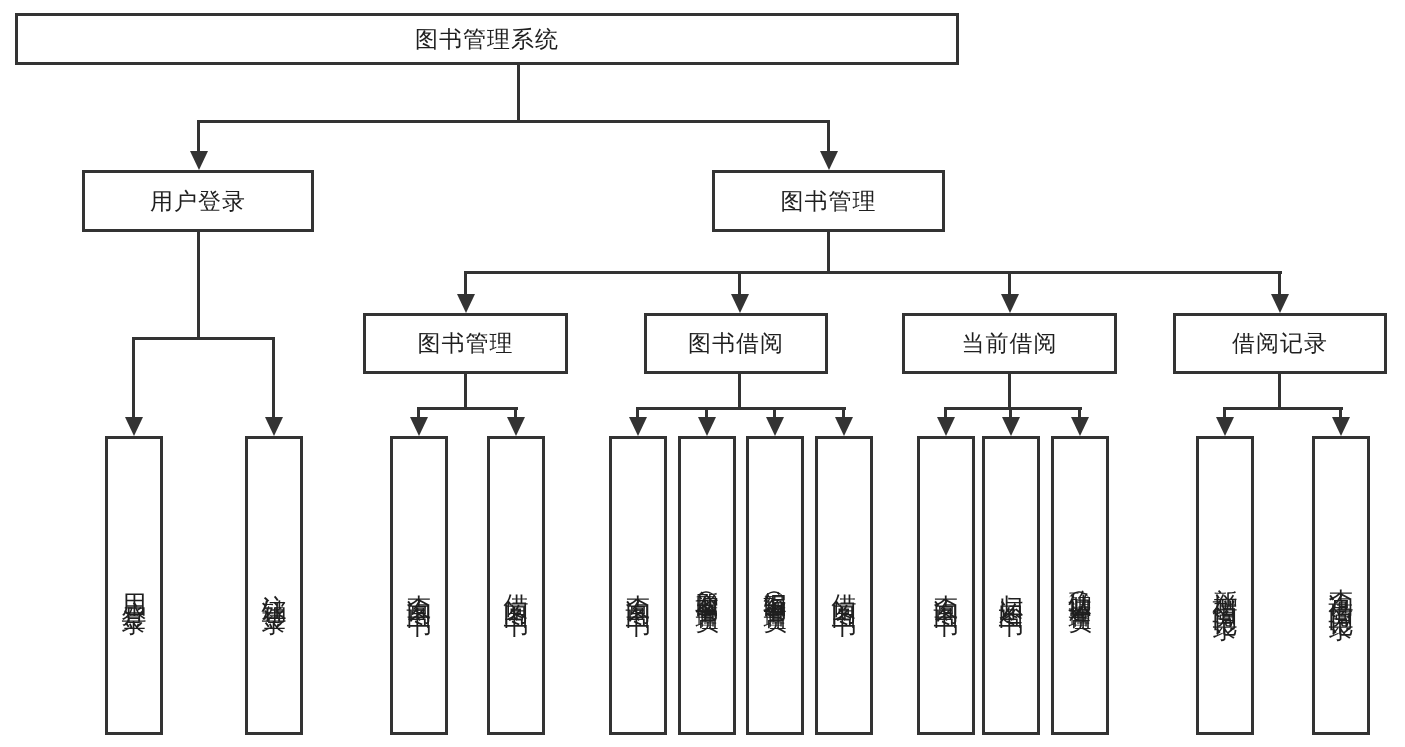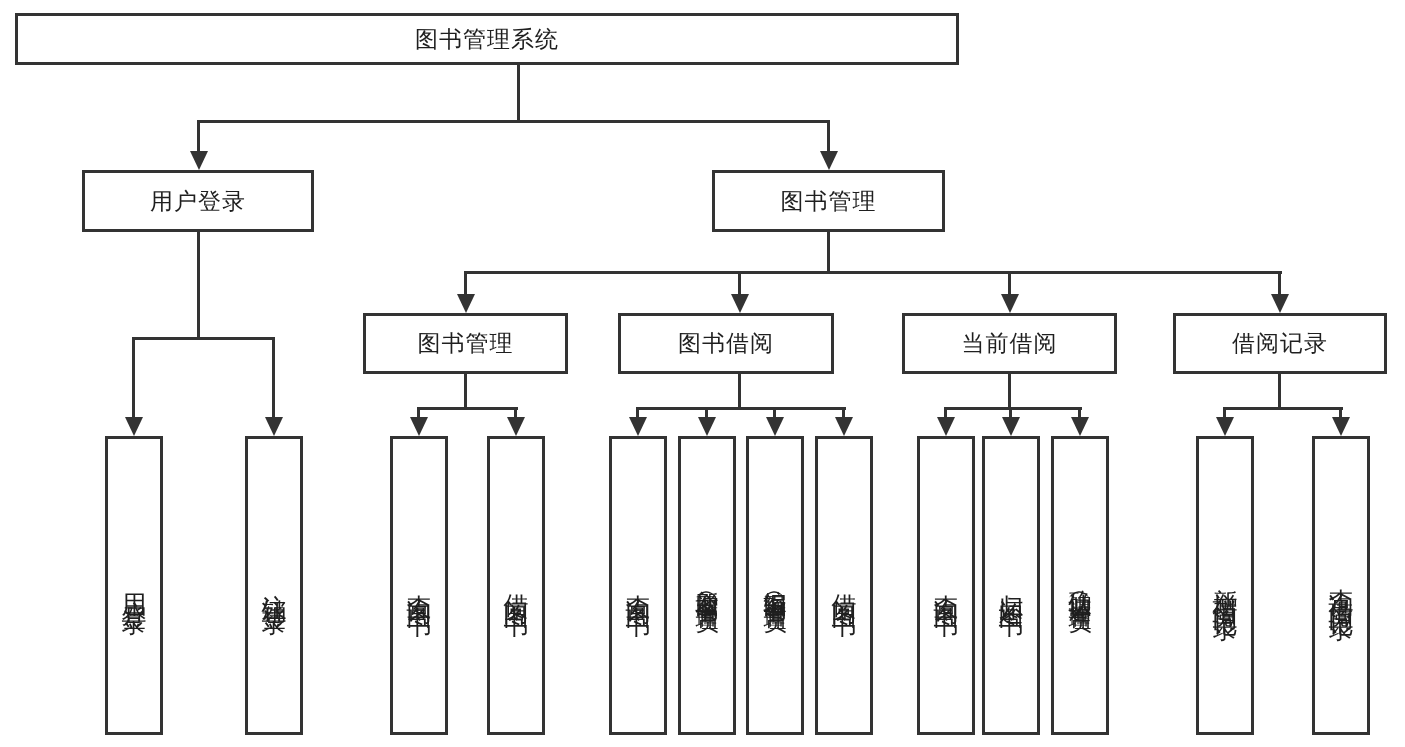--- a/index.html
+++ b/index.html
@@ -68,21 +68,21 @@
   <div class="vl" style="left:738px;top:271px;height:24px;"></div>
   <div class="arrow" style="left:731px;top:294px;"></div>
   <div class="vl" style="left:1008px;top:271px;height:24px;"></div>
   <div class="arrow" style="left:1001px;top:294px;"></div>
   <div class="vl" style="left:1278px;top:271px;height:24px;"></div>
   <div class="arrow" style="left:1271px;top:294px;"></div>
 
   <div class="box" style="left:363px;top:313px;width:205px;height:61px;">
     <span>图书管理</span>
   </div>
-  <div class="box" style="left:618px;top:313px;width:216px;height:61px;text-align:center;">
+  <div class="box" style="left:644px;top:313px;width:184px;height:61px;text-align:center;">
     <span>图书借阅</span>
   </div>
   <div class="box" style="left:1173px;top:313px;width:214px;height:61px;">
     <span>借阅记录</span>
   </div>
   <div class="box" style="left:902px;top:313px;width:215px;height:61px;">
     <span>当前借阅</span>
   </div>
 
   <div class="vl" style="left:464px;top:374px;height:33px;"></div>

